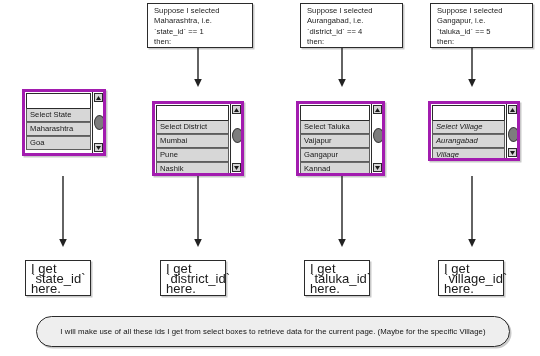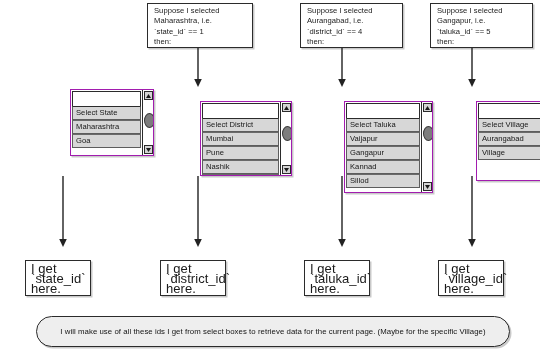--- a/index.html
+++ b/index.html
@@ -36,26 +36,25 @@
     color: #1a1a1a;
     white-space: pre-line;
     letter-spacing: 0.05px;
   }
 
   
   .select-box {
     position: absolute;
     box-sizing: border-box;
     background: #ffffff;
-    border: 1px solid #a21caf;
+    border: 3px solid #a21caf;
     box-shadow: 1.5px 1.5px 0 0 #c9c9c9;
     display: flex;
     flex-direction: row;
     overflow: hidden;
-    margin-left: 48px;
   }
   .select-list {
     flex: 1 1 auto;
     box-sizing: border-box;
     display: flex;
     flex-direction: column;
     min-width: 0;
     padding: 1px 1px 0 1px;
     background: #ffffff;
   }
@@ -238,21 +237,21 @@
       </div>
       <div class="sb-thumb" style="top:24px;"></div>
       <div class="sb-btn">
         <svg width="5" height="4" viewBox="0 0 5 4">
             <polygon points="0,0 5,0 2.5,4" fill="#1a1a1a"></polygon>
           </svg>
       </div>
     </div>
   </div>
 
-  <div class="select-box" style="left:296px; top:101px; width:89px; height:92px;">
+  <div class="select-box" style="left:296px; top:101px; width:89px; height:75px;">
     <div class="select-list">
       <div class="opt-blank"></div>
       <div class="opt">Select Taluka</div>
       <div class="opt">Vaijapur</div>
       <div class="opt">Gangapur</div>
       <div class="opt">Kannad</div>
       <div class="opt">Sillod</div>
     </div>
     <div class="scrollbar">
       <div class="sb-btn">
@@ -262,21 +261,21 @@
       </div>
       <div class="sb-thumb" style="top:24px;"></div>
       <div class="sb-btn">
         <svg width="5" height="4" viewBox="0 0 5 4">
             <polygon points="0,0 5,0 2.5,4" fill="#1a1a1a"></polygon>
           </svg>
       </div>
     </div>
   </div>
 
-  <div class="select-box" style="left:428px; top:101px; width:92px; height:80px;">
+  <div class="select-box" style="left:428px; top:101px; width:92px; height:60px;font-style:italic;">
     <div class="select-list">
       <div class="opt-blank"></div>
       <div class="opt">Select Village</div>
       <div class="opt">Aurangabad</div>
       <div class="opt">Village</div>
     </div>
     <div class="scrollbar">
       <div class="sb-btn">
         <svg width="5" height="4" viewBox="0 0 5 4">
             <polygon points="2.5,0 5,4 0,4" fill="#1a1a1a"></polygon>

